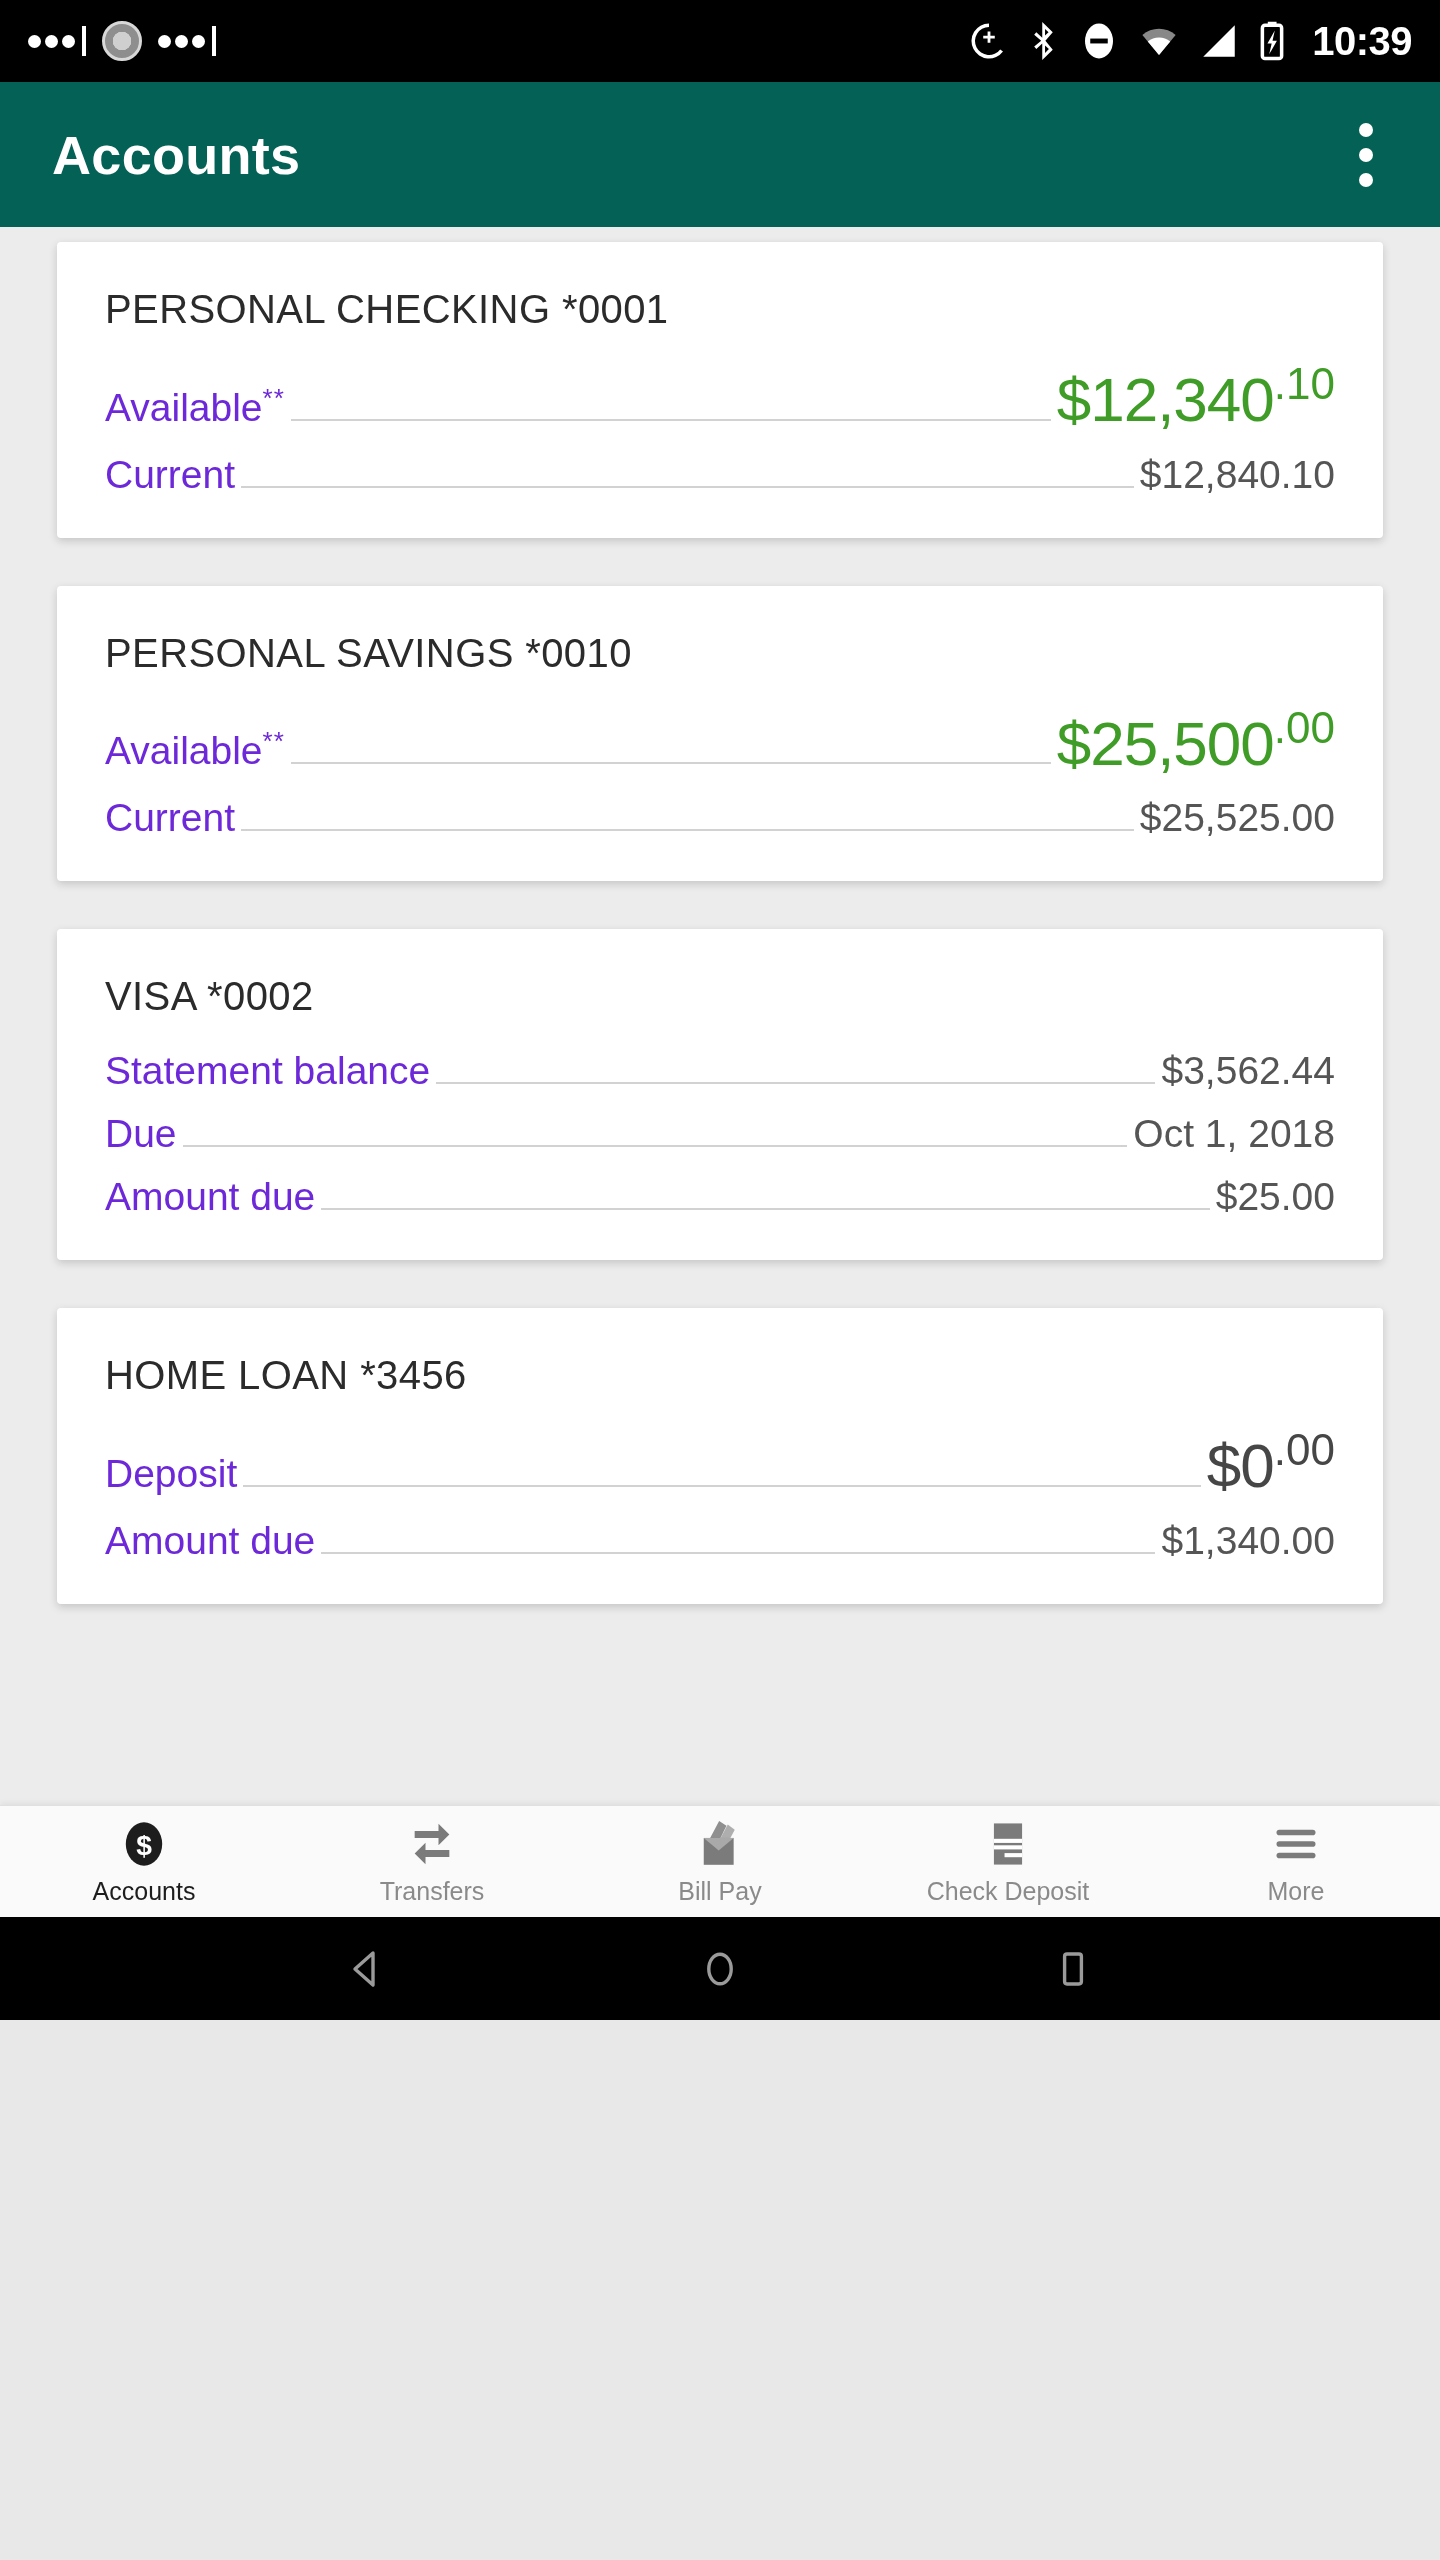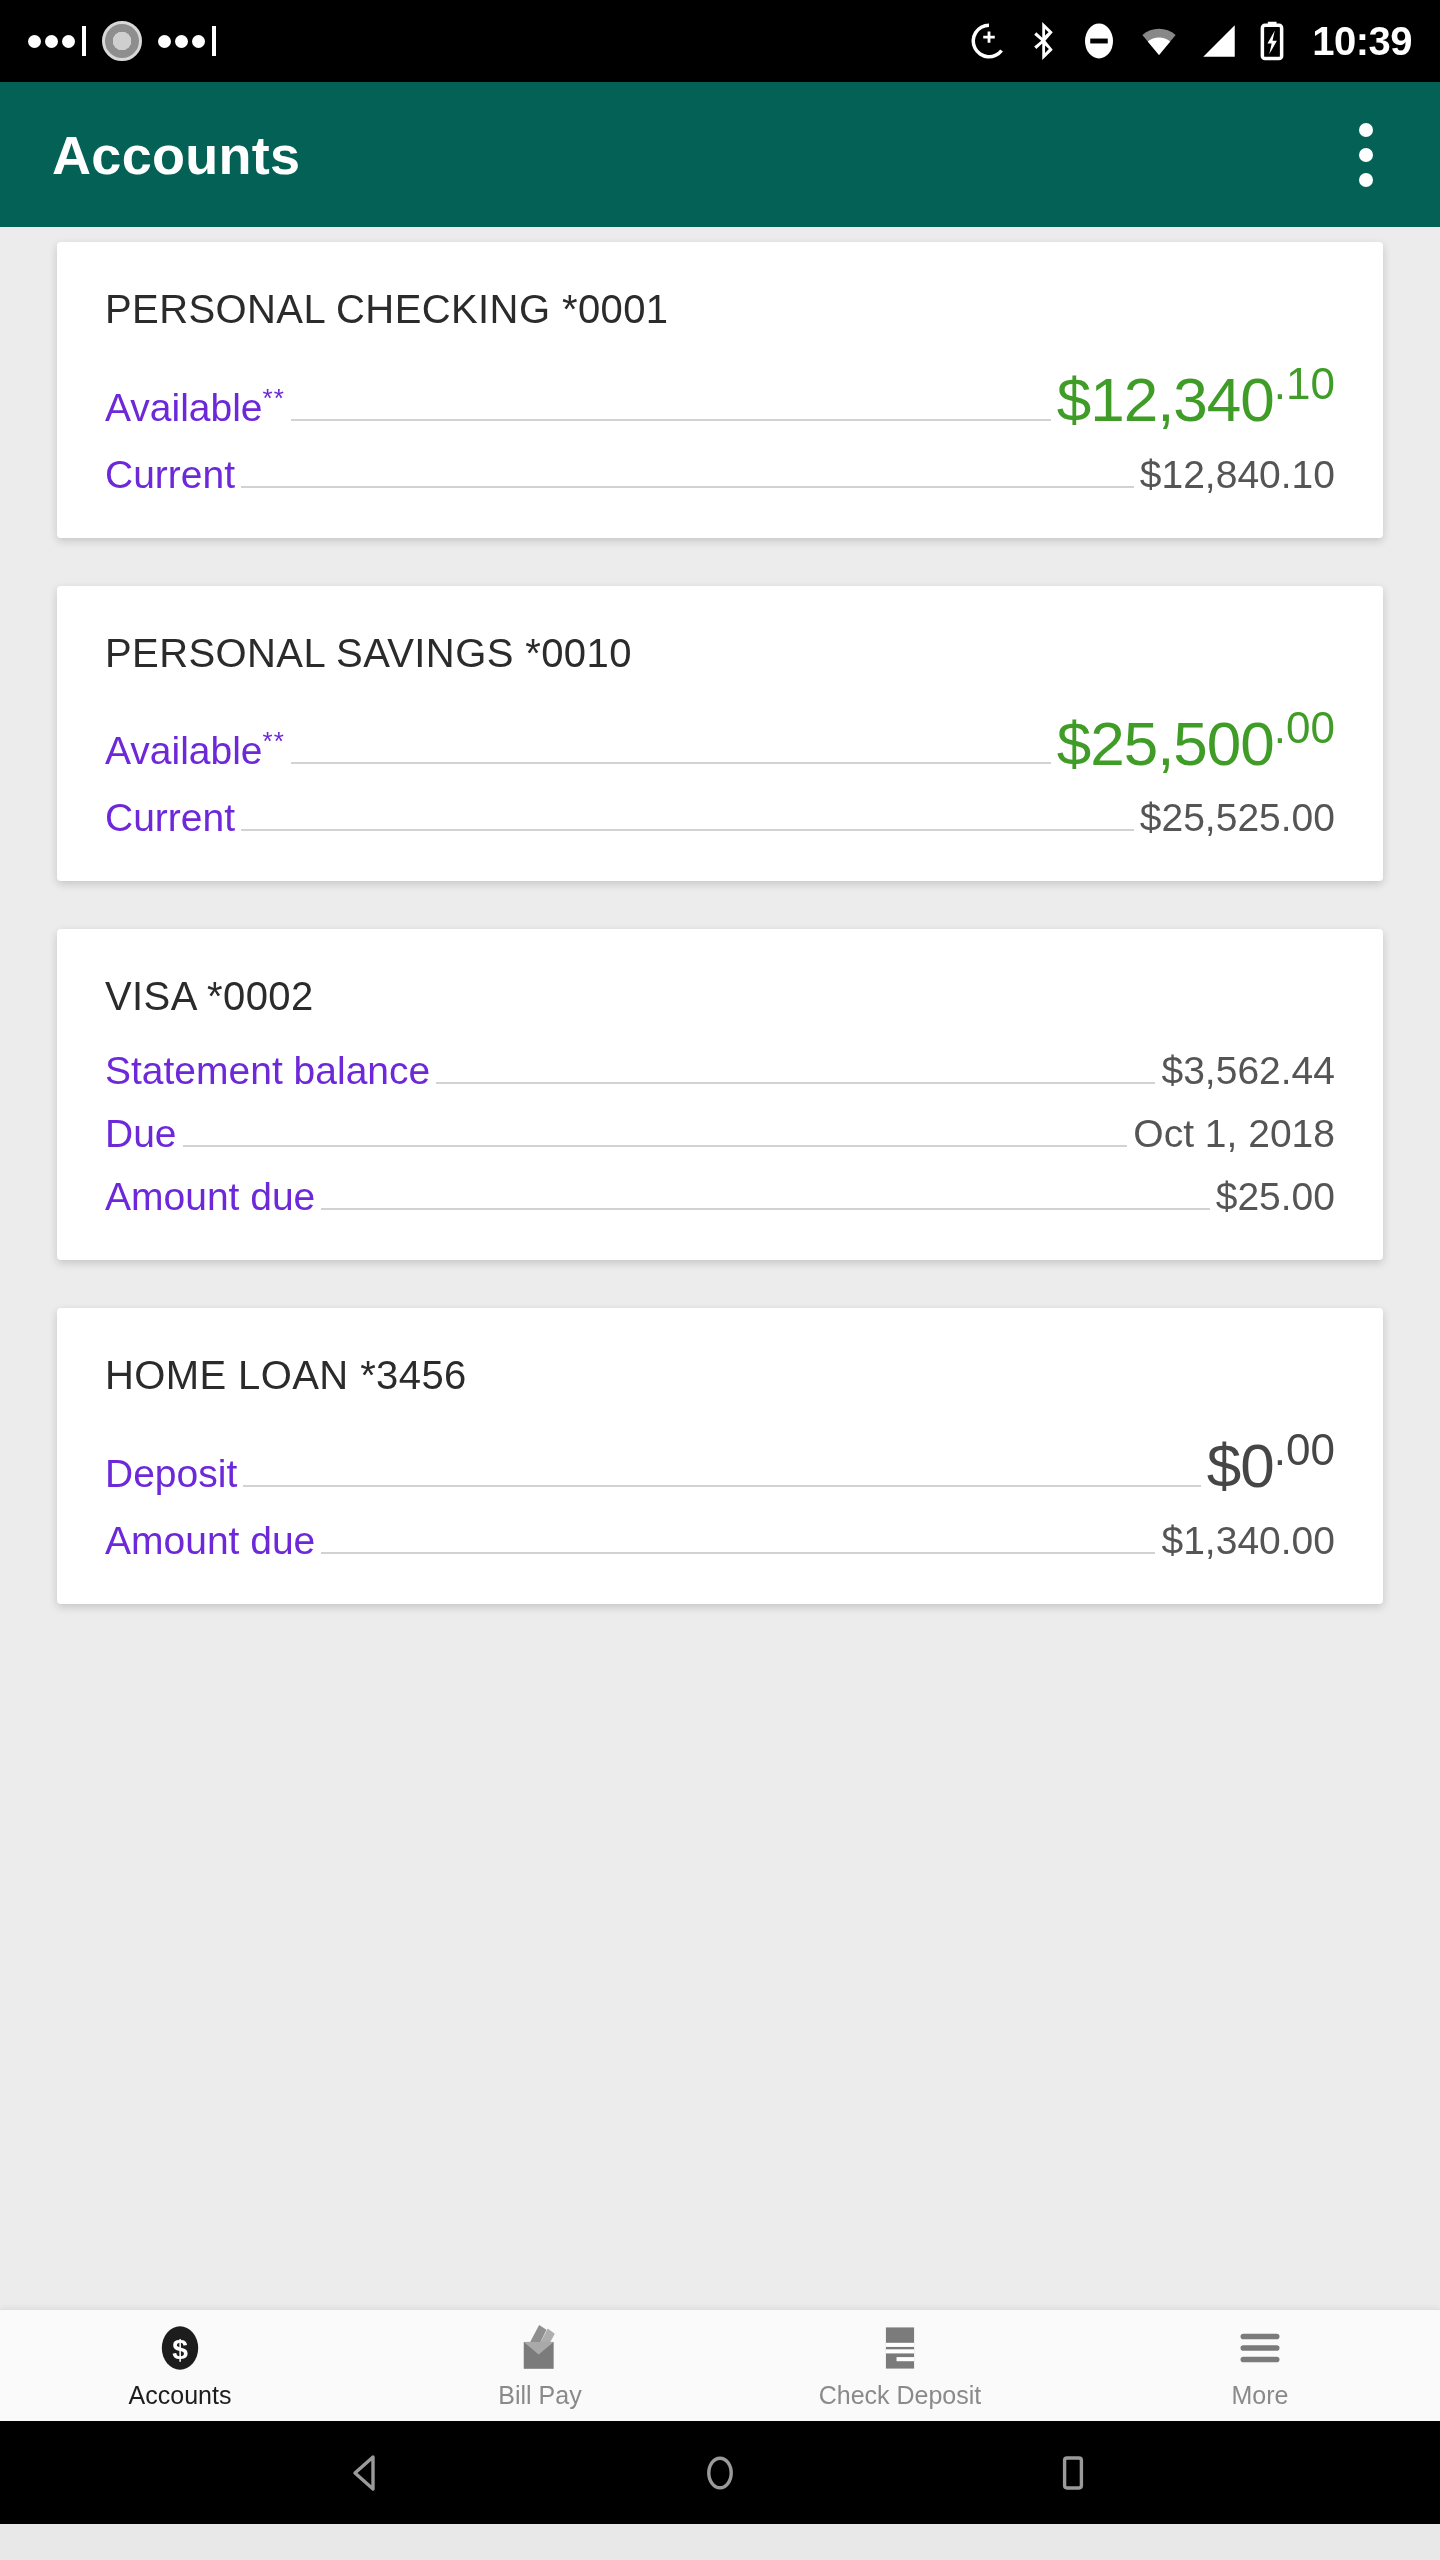--- a/index.html
+++ b/index.html
@@ -1,21 +1,21 @@
 <!DOCTYPE html>
 <html><head>
 <meta charset="utf-8">
 <style>
   * { margin:0; padding:0; box-sizing:border-box; }
   html, body {
     width:1440px; height:2560px;
     font-family:"Liberation Sans", sans-serif;
     background:#e8e8e8; overflow:hidden;
   }
-  #screen { position:relative; width:1440px; height:2524px; background:#ececec; }
+  #screen { position:relative; width:1440px; height:2020px; background:#ececec; }
 
   
   .statusbar{
     height:82px; background:#000; display:flex; align-items:center;
     padding:0 28px; color:#fff;
   }
   .sb-left{ display:flex; align-items:center; gap:16px; flex:1; }
   .sb-right{ display:flex; align-items:center; gap:17px; }
   .dots3{ display:flex; align-items:center; gap:4px; }
   .dots3 i{ width:13px; height:13px; border-radius:50%; background:#fff; display:block;}
@@ -221,20 +221,29 @@
     <div class="tab active">
       <span class="ti">
         <svg width="52" height="52" viewBox="0 0 24 24">
           <ellipse cx="12" cy="12" rx="8.4" ry="10" fill="#1d1d1d"></ellipse>
           <text x="12" y="17.3" font-family="Liberation Sans, sans-serif" font-size="13" font-weight="bold" fill="#fff" text-anchor="middle">$</text>
         </svg>
       </span>
       <span class="tl">Accounts</span>
     </div>
 
+    <div class="tab">
+      <span class="ti">
+        <svg width="52" height="52" viewBox="0 0 24 24" fill="#7b7b7b">
+          <path d="M4 6h11V2.6l5 5-5 5V9.2H4z"></path>
+          <path d="M20 18H9v3.4l-5-5 5-5V14.8h11z"></path>
+        </svg>
+      </span>
+      <span class="tl">Transfers</span>
+    </div>
 
     <div class="tab">
       <span class="ti">
         <svg width="52" height="52" viewBox="0 0 24 24" fill="#7b7b7b">
           <path d="M11.6 1.4 7.4 9.4l3.6 2.2 4-8z" opacity=".85"></path>
           <path d="M15.6 3 11 11.6l3.4 2.1 4.4-8.3z" opacity=".6"></path>
           <path d="M4.5 9.2h13.8v12.4H4.5z"></path>
           <path d="M4.5 9.2 11.4 15l6.9-5.8z" fill="#fff" opacity=".35"></path>
         </svg>
       </span>

